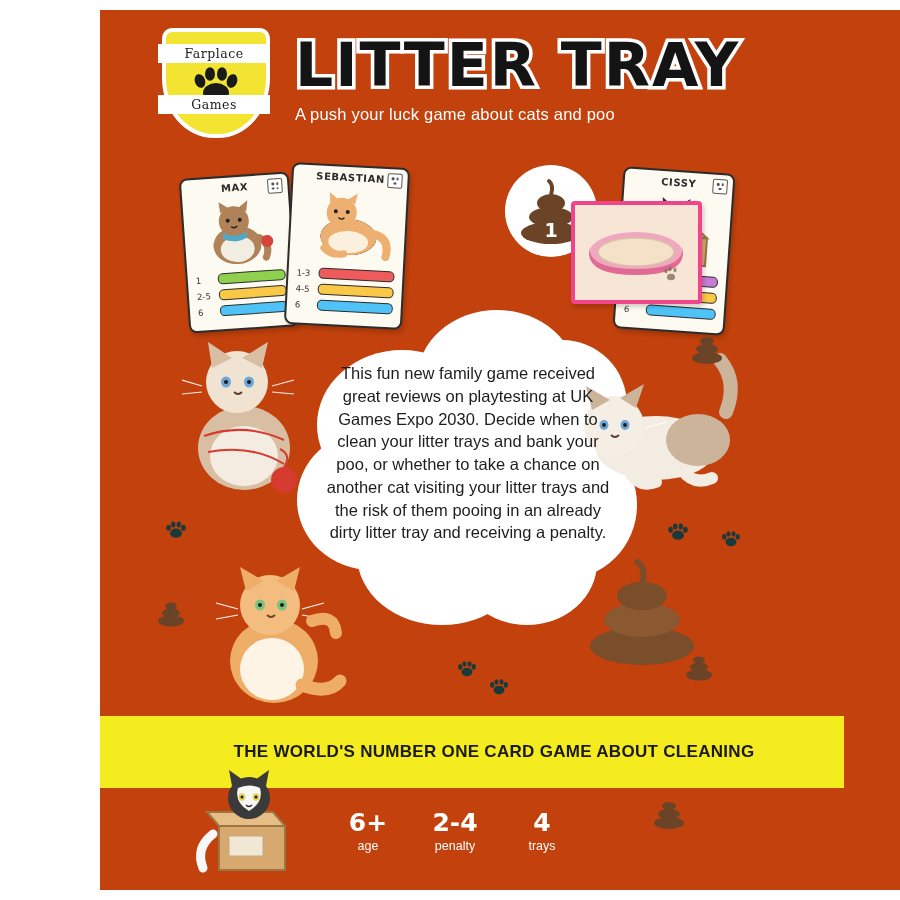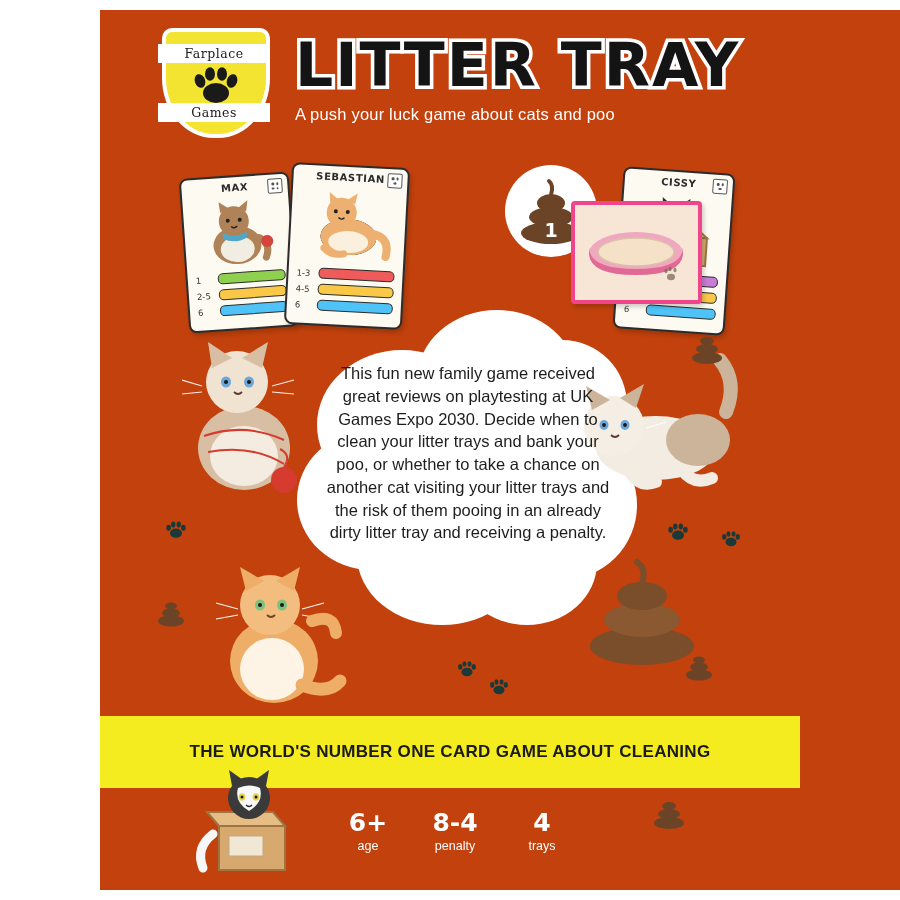--- a/index.html
+++ b/index.html
@@ -46,21 +46,21 @@
     width: 112px;
     background: #ffffff;
     color: #1a1a1a;
     text-align: center;
     font-size: 12.5px;
     letter-spacing: .5px;
     font-family: "DejaVu Serif", serif;
     padding: 2px 0;
   }
   .shield .banner.top { top: 16px; }
-  .shield .banner.bottom { top: 75px; }
+  .shield .banner.bottom { top: 67px; }
   .shield .paw-logo {
     position: absolute;
     left: 50%;
     top: 38px;
     transform: translateX(-50%);
   }
 
   
   .title-wrap {
     position: absolute;
@@ -218,20 +218,21 @@
   .banner-strip {
     position: absolute;
     left: 0;
     top: 706px;
     width: 700px;
     height: 72px;
     background: #f5ec1f;
     display: flex;
     align-items: center;
     justify-content: center;
+    padding-left: 44px;
   }
   .banner-strip .txt {
     text-align: center;
     font-size: 17px;
     font-weight: bold;
     color: #1a1a1a;
     letter-spacing: .3px;
     line-height: 1.28;
     font-family: "Liberation Sans", sans-serif;
   }
@@ -583,21 +584,21 @@
     <path d="M61 35 q3 3 6 0" stroke="#222" stroke-width="1.4" fill="none"></path>
     <path d="M28 64 q-18 14 -10 34" stroke="#f7f7f7" stroke-width="9" fill="none" stroke-linecap="round"></path>
   </svg>
 
   <div class="stats">
     <div class="stat">
       <div class="v">6+</div>
       <div class="k">age</div>
     </div>
     <div class="stat">
-      <div class="v">8-4</div>
+      <div class="v">2-4</div>
       <div class="k">penalty</div>
     </div>
     <div class="stat">
       <div class="v">4</div>
       <div class="k">trays</div>
     </div>
   </div>
 
 </div>
 

